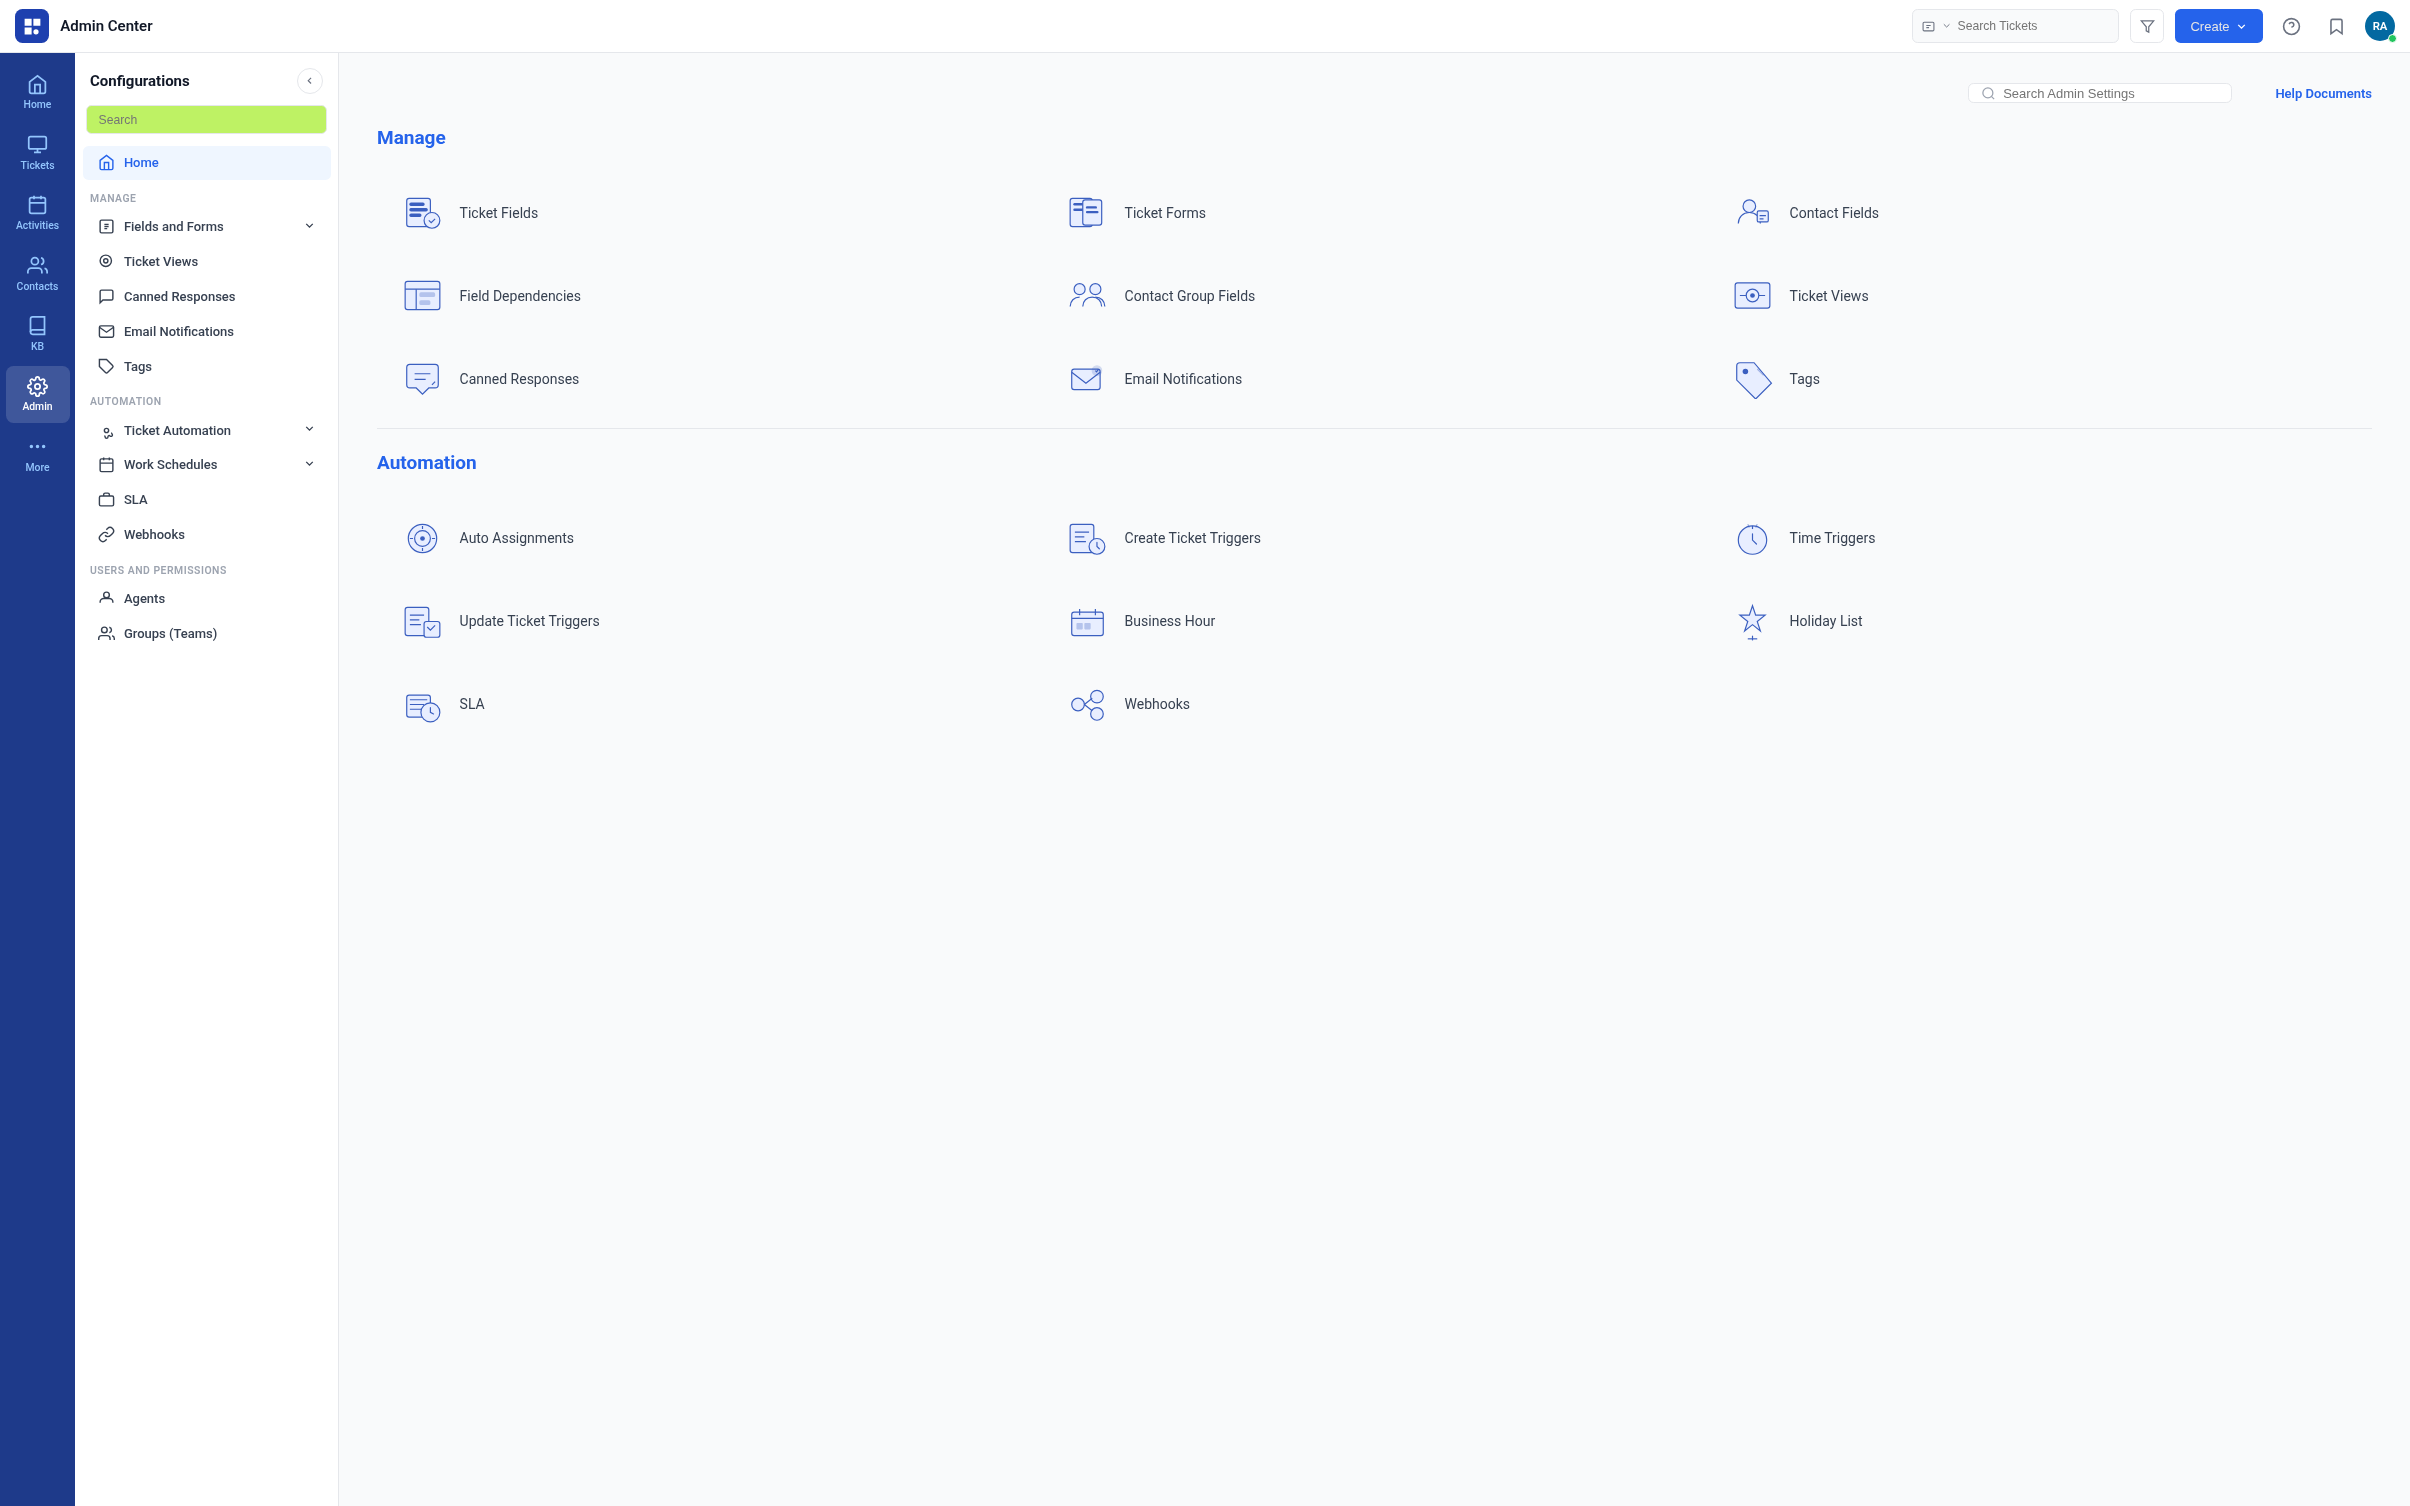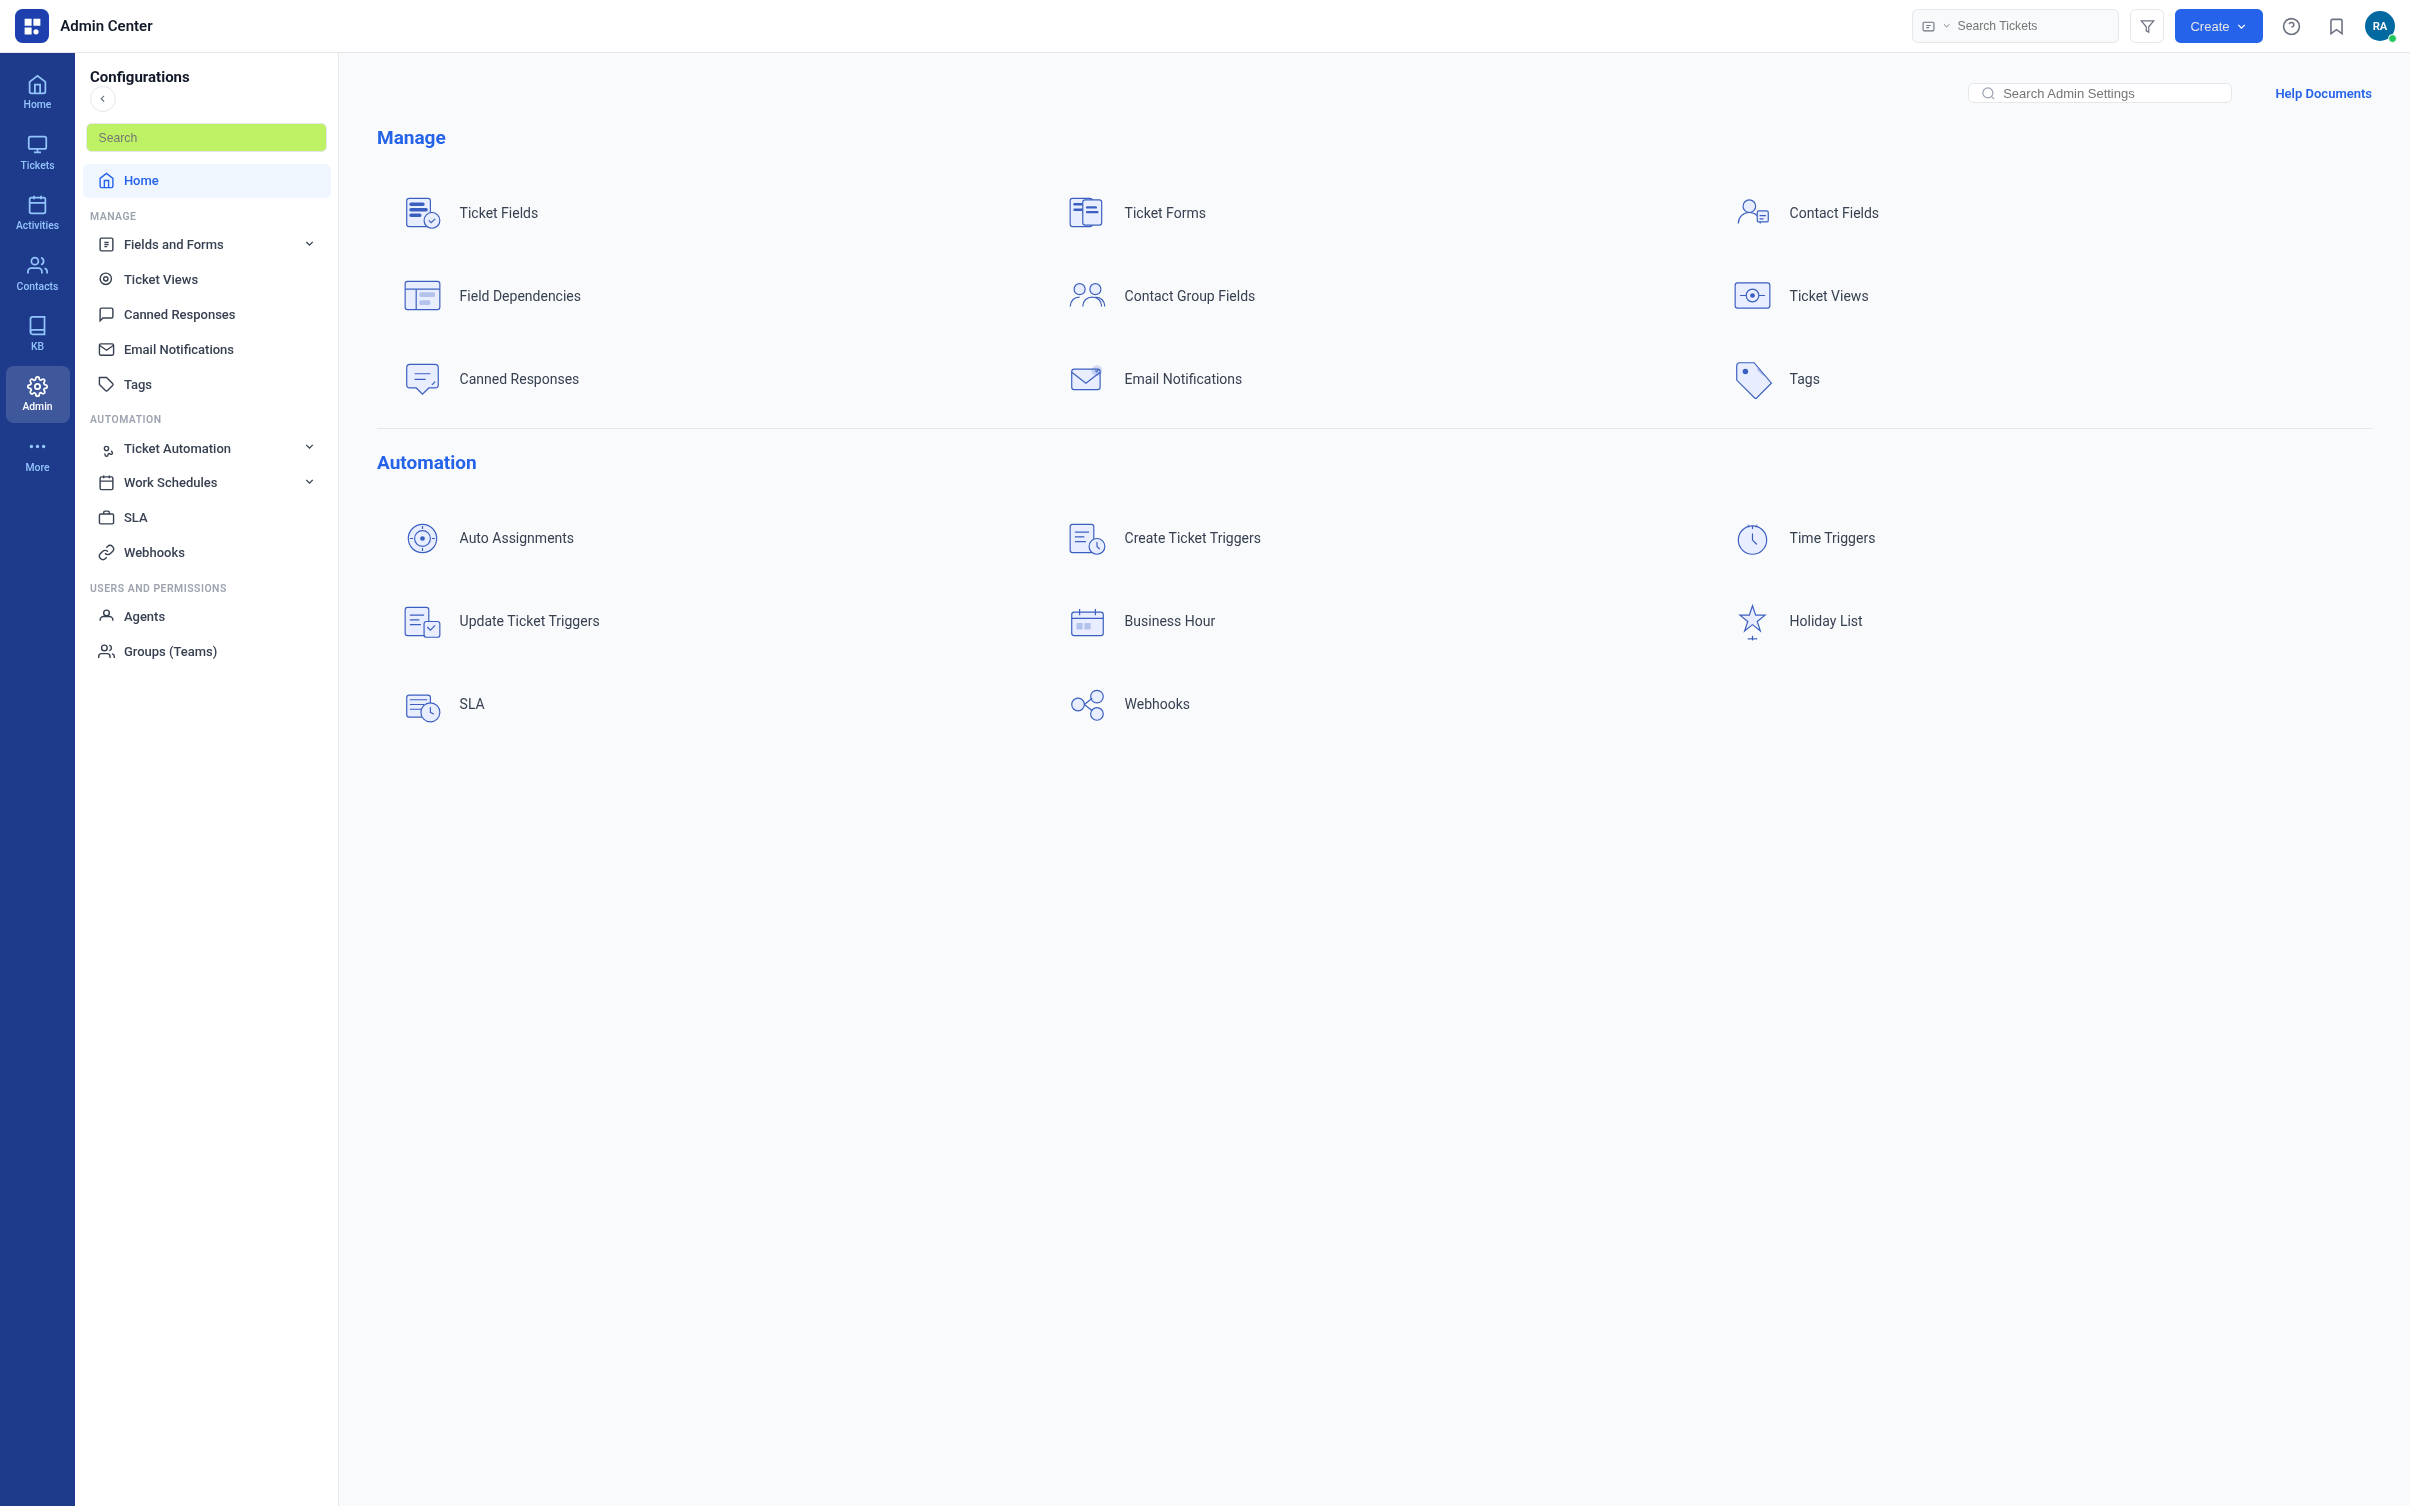--- a/index.html
+++ b/index.html
@@ -24,21 +24,21 @@
 
     
     .left-nav { width: 75px; background: #1e3a8a; display: flex; flex-direction: column; align-items: center; padding: 11.3px 0; gap: 3.8px; flex-shrink: 0; }
     .nav-item { display: flex; flex-direction: column; align-items: center; gap: 3.8px; padding: 9.4px 7.5px; border-radius: 7.5px; cursor: pointer; color: #93c5fd; width: 64px; text-align: center; }
     .nav-item.active { background: rgba(255,255,255,0.15); color: white; }
     .nav-item svg { width: 21px; height: 21px; }
     .nav-label { font-size: 10.4px; font-weight: 500; }
 
     
     .sidebar { width: 264px; background: white; border-right: 0.9px solid #e5e7eb; overflow-y: auto; flex-shrink: 0; position: relative; }
-    .sidebar-header { padding: 15px 15px 11.3px; display: flex; align-items: flex-start; justify-content: space-between; flex-direction: column; }
+    .sidebar-header { padding: 15px 15px 11.3px; display: flex; align-items: center; justify-content: space-between; }
     .sidebar-title { font-size: 15px; font-weight: 700; color: #111827; }
     .collapse-btn { width: 26px; height: 26px; border: 0.9px solid #e5e7eb; border-radius: 50%; background: white; display: flex; align-items: center; justify-content: center; cursor: pointer; color: #6b7280; }
     .sidebar-search { margin: 0 11.3px 11.3px; }
     .sidebar-search input { width: 100%; border: 0.9px solid #e5e7eb; border-radius: 5.6px; padding: 6.6px 11.3px; font-size: 12.2px; color: #374151; outline: none; background: #bef264; }
 
     .sidebar-nav-item { display: flex; align-items: center; padding: 8.5px 15px; cursor: pointer; color: #374151; font-size: 13px; font-weight: 500; gap: 9.4px; border-radius: 5.6px; margin: 0.9px 7.5px; }
     .sidebar-nav-item.active { background: #eff6ff; color: #2563eb; }
     .sidebar-nav-item svg { width: 17px; height: 17px; flex-shrink: 0; }
     .sidebar-nav-item .chevron { margin-left: auto; }
     .sidebar-nav-item .chevron svg { width: 13px; height: 13px; }

